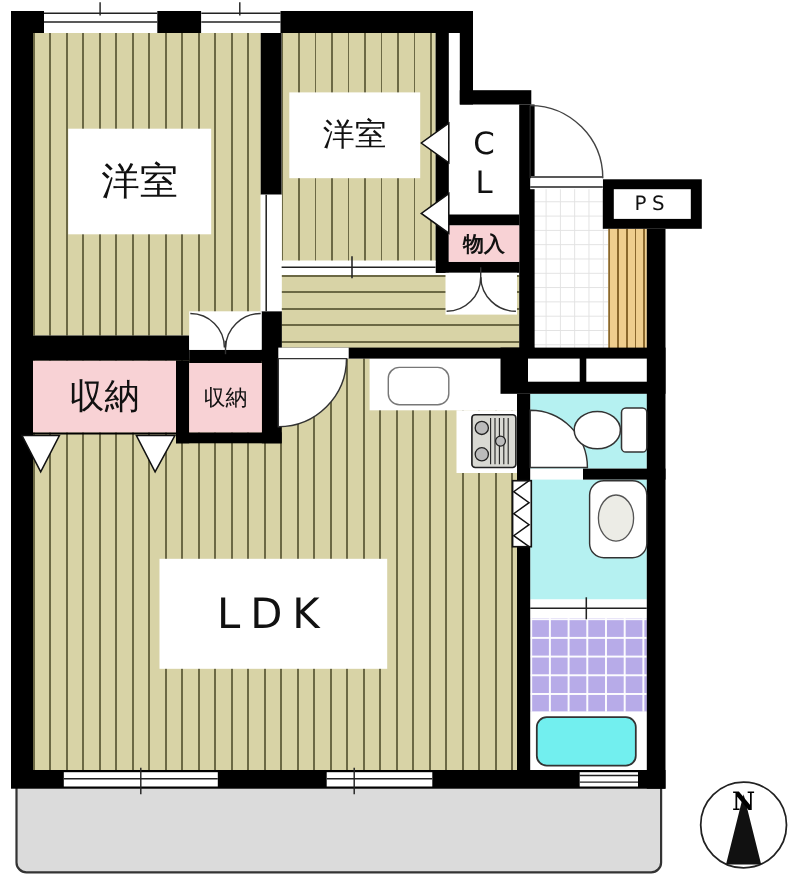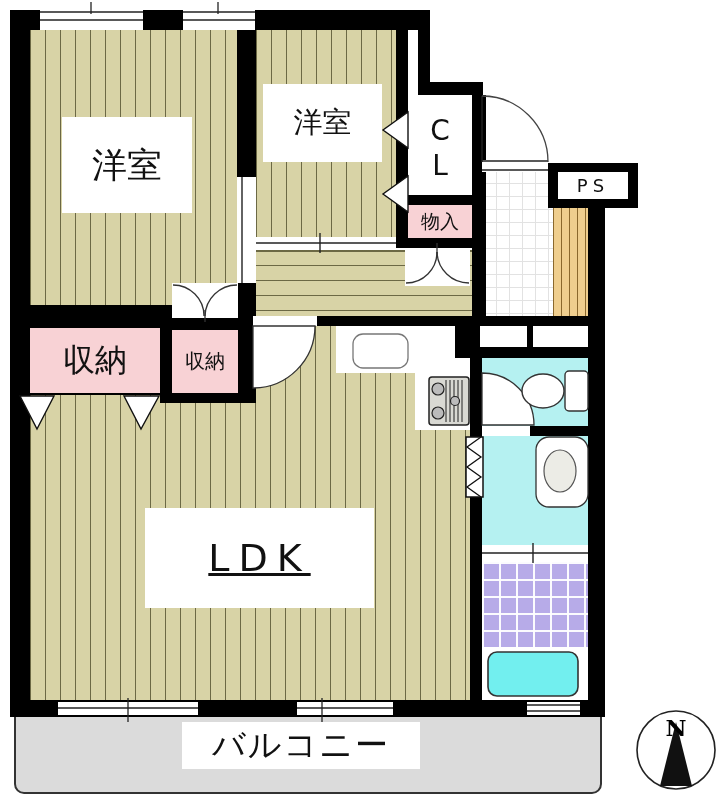--- a/index.html
+++ b/index.html
@@ -82,21 +82,21 @@
   <div class="white" style="left:480px;top:326px;width:47px;height:21px;"></div>
   <div class="white" style="left:533px;top:326px;width:55px;height:21px;"></div>
   <div class="wall" style="left:530px;top:426px;width:75px;height:10px;"></div>
 
   <div class="pink" style="left:30px;top:328px;width:130px;height:65px;">
     <span style="font-size:32px;">収納</span>
   </div>
   <div class="pink" style="left:172px;top:330px;width:66px;height:63px;">
     <span style="font-size:20px;">収納</span>
   </div>
-  <div class="pink" style="left:408px;top:205px;width:64px;height:33px;">
+  <div class="pink" style="left:408px;top:205px;width:64px;height:33px;font-weight:bold;">
     <span style="font-size:19px;">物入</span>
   </div>
 
   <div class="white" style="left:237px;top:177px;width:19px;height:106px;"></div>
   <div class="white" style="left:256px;top:237px;width:140px;height:13px;"></div>
   <div class="white" style="left:172px;top:283px;width:66px;height:35px;"></div>
   <div class="white" style="left:405px;top:248px;width:65px;height:38px;"></div>
   <div class="white" style="left:482px;top:160px;width:66px;height:12px;"></div>
 
   <svg width="726" height="800" viewBox="0 0 726 800">
@@ -194,27 +194,24 @@
       <text x="676" y="736" text-anchor="middle" font-family="DejaVu Serif, Liberation Serif, serif" font-size="23" font-weight="bold" fill="#000">N</text>
     </g>
   </svg>
 
   <div class="label" style="left:62px;top:117px;width:130px;height:96px;font-size:35px;">
     <span>洋室</span>
   </div>
   <div class="label" style="left:263px;top:84px;width:119px;height:78px;font-size:29px;">
     <span>洋室</span>
   </div>
-  <div class="label" style="left:145px;top:508px;width:229px;height:100px;text-decoration:underline;">
+  <div class="label" style="left:145px;top:508px;width:207px;height:100px;">
     <span style="font-size:38px;letter-spacing:9px;">LDK</span>
   </div>
   <div class="label" style="left:408px;top:100px;width:64px;height:95px;font-size:28px;line-height:1.25;background:transparent;">
     <span>C</span>
     <span>L</span>
   </div>
   <div class="label" style="left:558px;top:172px;width:70px;height:27px;font-size:18px;letter-spacing:5px;">
     <span>PS</span>
   </div>
-  <div class="label" style="left:182px;top:722px;width:238px;height:47px;font-size:33px;letter-spacing:2px;">
-    <span>バルコニー</span>
-  </div>
 
 </div>
 
 </body></html>

